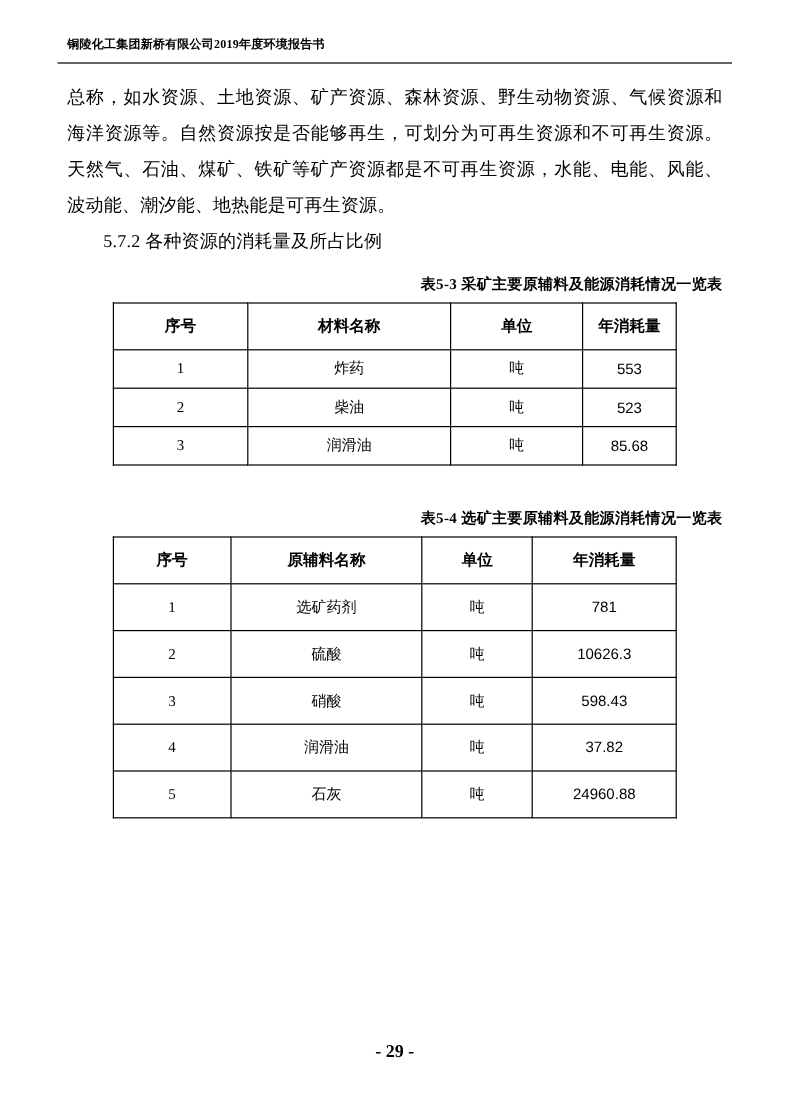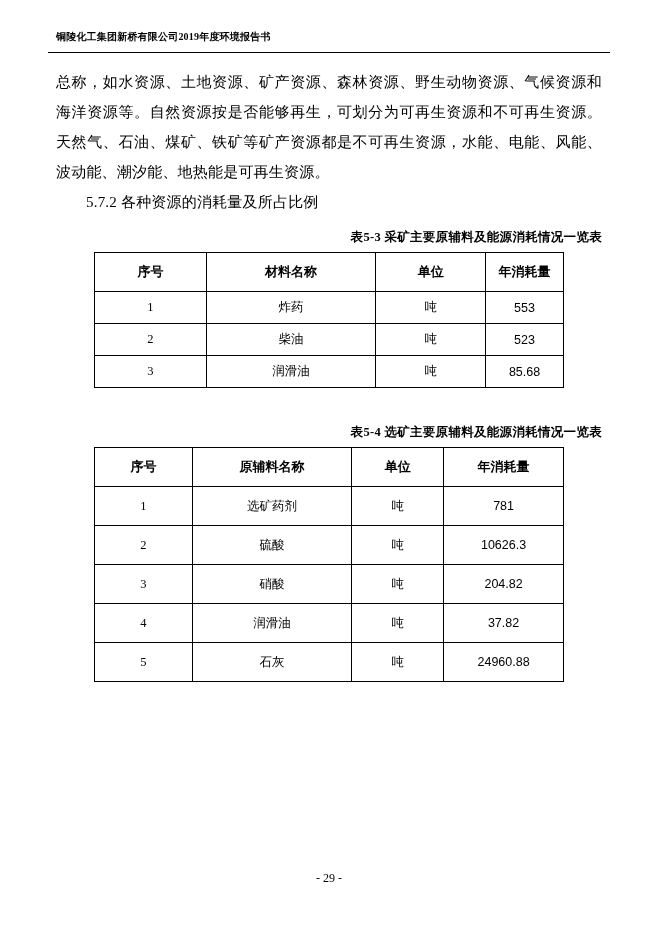--- a/index.html
+++ b/index.html
@@ -101,21 +101,22 @@
 
   .num-cell {
     font-family: Liberation Sans, sans-serif;
   }
   .footer {
     position: absolute;
     left: 0;
     right: 0;
     bottom: 46px;
     text-align: center;
-    font-size: 12px;
+    font-size: 15px;
+    font-weight: bold;
   }
   .spacer-24 { height: 24px; }
 </style>
 </head>
 <body>
 
 <div class="page">
 
   <div class="header">
     <span>铜陵化工集团新桥有限公司2019年度环境报告书</span>
@@ -195,21 +196,21 @@
       <tr>
         <td>2</td>
         <td>硫酸</td>
         <td>吨</td>
         <td class="num-cell">10626.3</td>
       </tr>
       <tr>
         <td>3</td>
         <td>硝酸</td>
         <td>吨</td>
-        <td class="num-cell">204.82</td>
+        <td class="num-cell">598.43</td>
       </tr>
       <tr>
         <td>4</td>
         <td>润滑油</td>
         <td>吨</td>
         <td class="num-cell">37.82</td>
       </tr>
       <tr>
         <td>5</td>
         <td>石灰</td>

